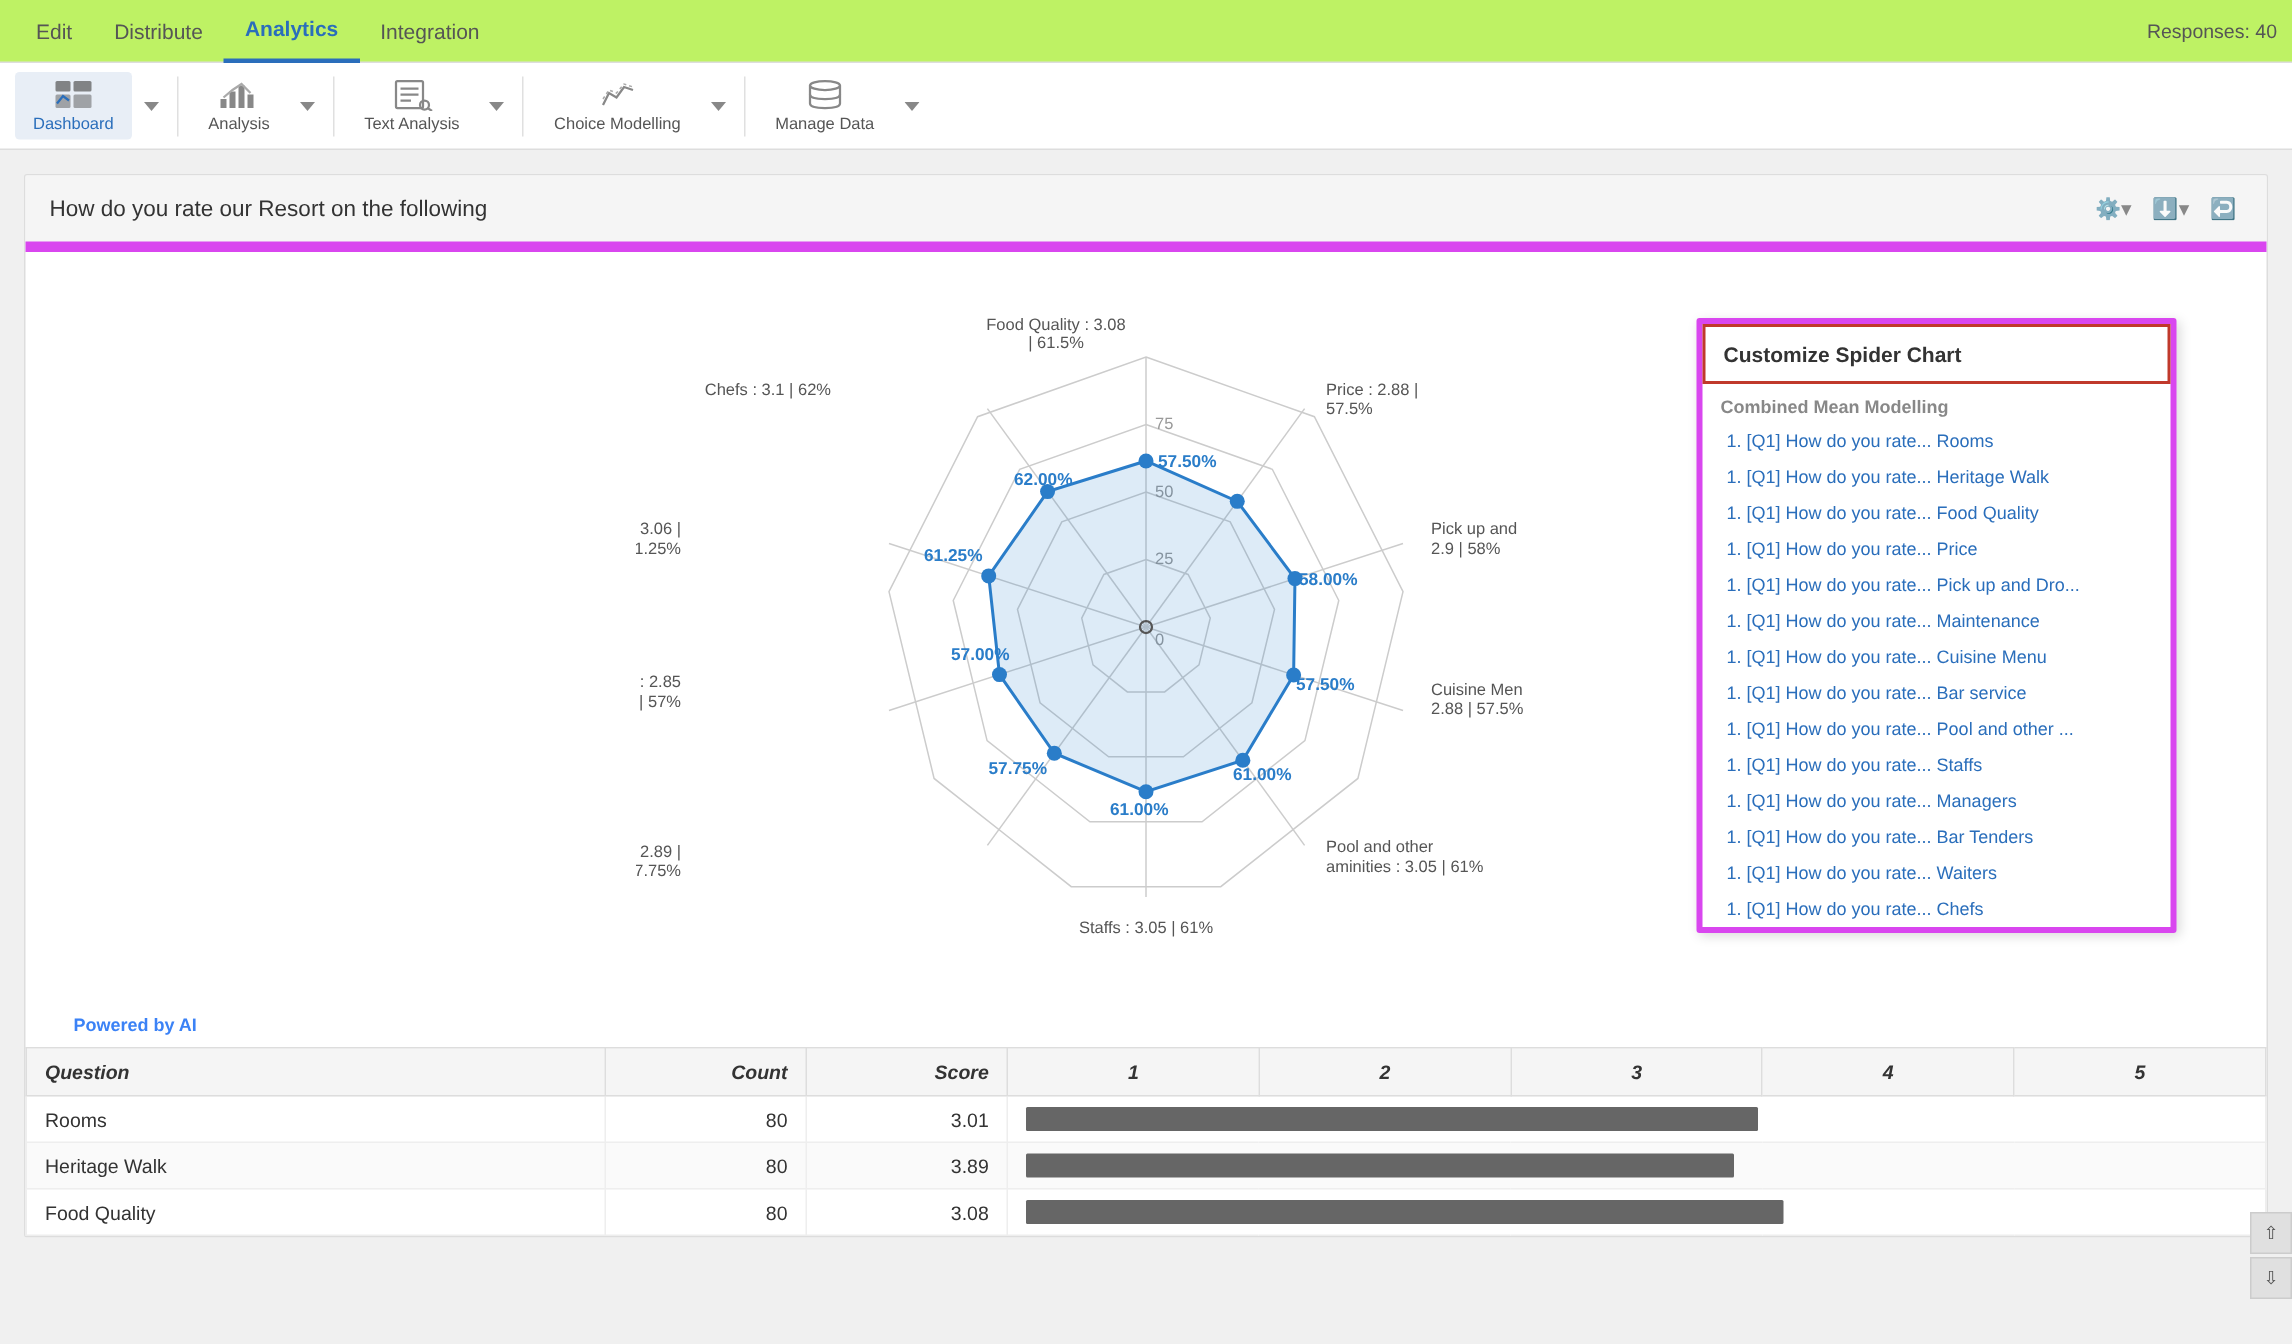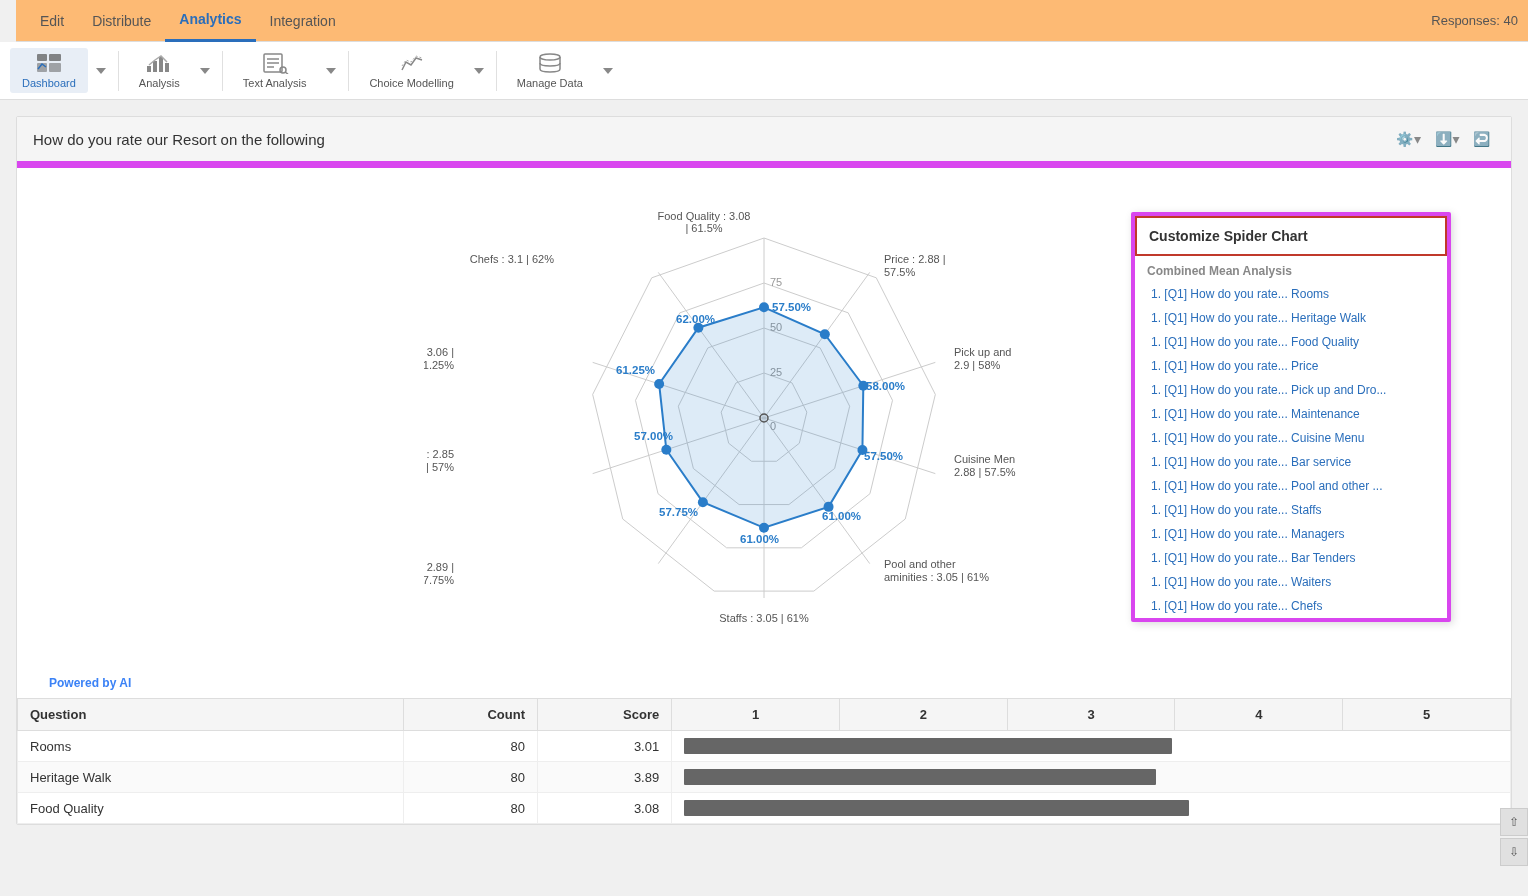--- a/index.html
+++ b/index.html
@@ -2,25 +2,24 @@
 <html><head>
   <meta charset="utf-8">
   <style>
     * { box-sizing: border-box; margin: 0; padding: 0; }
     body { font-family: Arial, sans-serif; font-size: 13px; background: #f0f0f0; color: #333; overflow-x: hidden; }
 
     
     .top-nav {
       display: flex;
       align-items: center;
-      background: #fdba74;
+      background: #bef264;
       border-bottom: 1px solid #ddd;
       padding: 0 10px;
       height: 42px;
-      margin-left: 16px;
     }
     .top-nav a {
       text-decoration: none;
       color: #555;
       padding: 12px 14px;
       font-size: 14px;
       cursor: pointer;
     }
     .top-nav a.active {
       color: #2a6ebb;
@@ -164,20 +163,21 @@
       border-collapse: collapse;
       font-size: 13px;
     }
     .data-table th {
       background: #f5f5f5;
       border: 1px solid #ddd;
       padding: 8px 12px;
       text-align: left;
       font-weight: bold;
       color: #333;
+      font-style: italic;
     }
     .data-table td {
       border: 1px solid #eee;
       padding: 7px 12px;
       color: #333;
     }
     .data-table td.num { text-align: right; }
     .data-table tr:nth-child(even) td { background: #fafafa; }
 
     .bar-cell { padding: 6px 12px; }
@@ -466,21 +466,21 @@
 
           <text class="spider-label" x="30" y="168" text-anchor="end">Waiters : 3.06 |</text>
           <text class="spider-label" x="30" y="181" text-anchor="end">61.25%</text>
 
           <text class="spider-label" x="130" y="75" text-anchor="end">Chefs : 3.1 | 62%</text>
         </svg>
       </div>
 
       <div class="dropdown-overlay">
         <div class="dropdown-header">Customize Spider Chart</div>
-        <div class="dropdown-section">Combined Mean Analysis</div>
+        <div class="dropdown-section">Combined Mean Modelling</div>
         <div class="dropdown-item">1. [Q1] How do you rate... Rooms</div>
         <div class="dropdown-item">1. [Q1] How do you rate... Heritage Walk</div>
         <div class="dropdown-item">1. [Q1] How do you rate... Food Quality</div>
         <div class="dropdown-item">1. [Q1] How do you rate... Price</div>
         <div class="dropdown-item">1. [Q1] How do you rate... Pick up and Dro...</div>
         <div class="dropdown-item">1. [Q1] How do you rate... Maintenance</div>
         <div class="dropdown-item">1. [Q1] How do you rate... Cuisine Menu</div>
         <div class="dropdown-item">1. [Q1] How do you rate... Bar service</div>
         <div class="dropdown-item">1. [Q1] How do you rate... Pool and other ...</div>
         <div class="dropdown-item">1. [Q1] How do you rate... Staffs</div>

